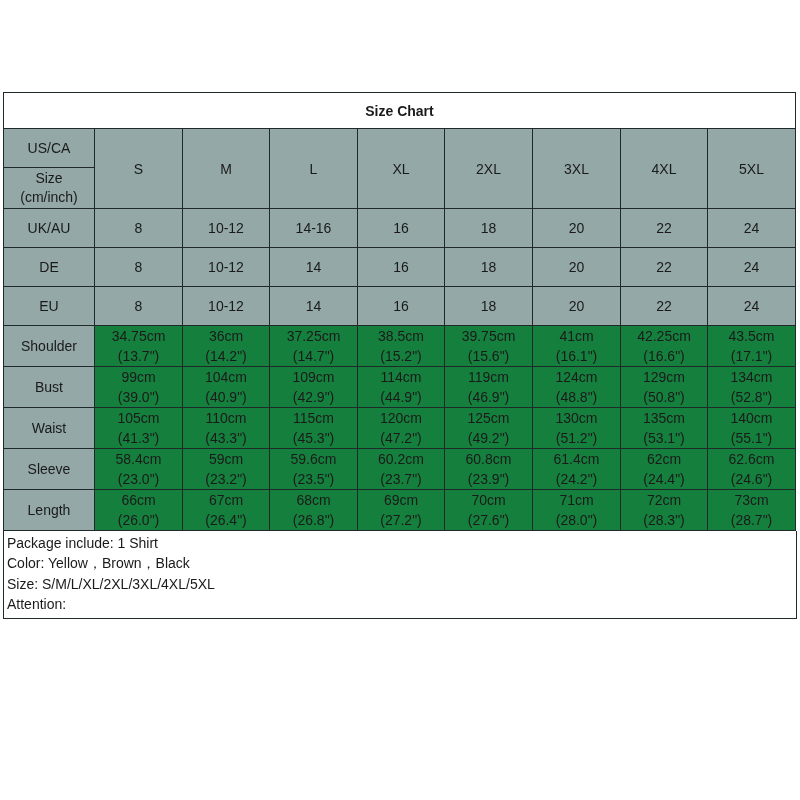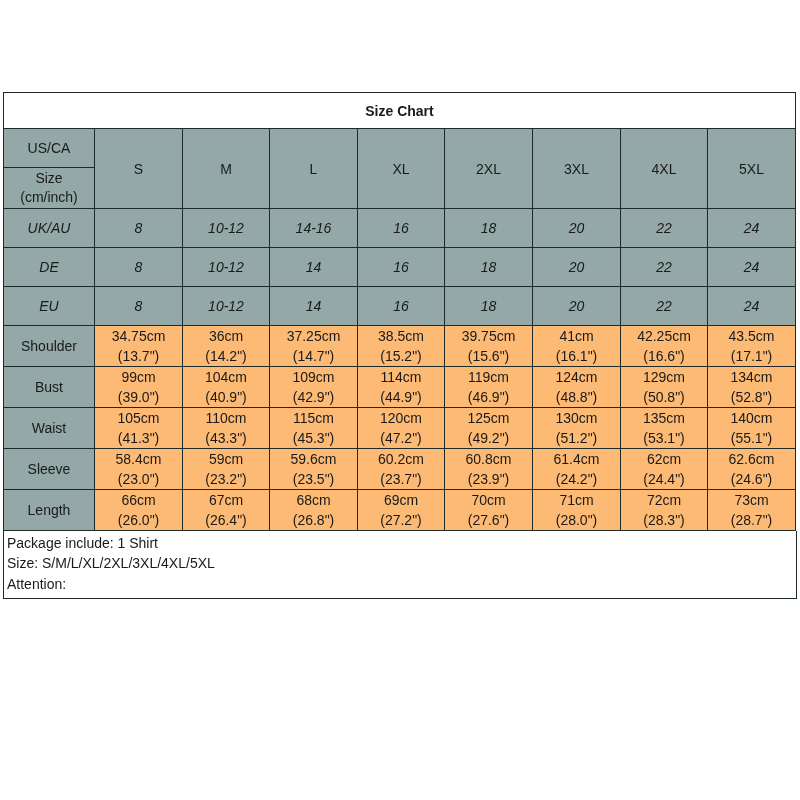--- a/index.html
+++ b/index.html
@@ -6,23 +6,23 @@
   body { width: 800px; height: 800px; position: relative; overflow: hidden;
          font-family: "Liberation Sans", sans-serif; color: #1a1a1a; }
   .sheet { position: absolute; left: 3px; top: 92px; width: 792px; }
   table { border-collapse: collapse; width: 792px; table-layout: fixed; }
   td { border: 1.5px solid #1e2a2a; text-align: center; vertical-align: middle;
        font-size: 14px; padding: 0; line-height: 20px; }
   .title-row td { height: 35px; background: #ffffff; font-size: 14px; font-weight: bold; }
   .gray { background: #93a8a7; text-align: center; }
   .hdr-top { height: 38px; }
   .hdr-bot { height: 40px; line-height: 19px; }
-  .sys-row td { height: 38px; font-style: italic; }
+  .sys-row td { height: 38px; }
   .meas-row td { height: 39px; line-height: 20px; }
-  .meas-row td.val { background: #fdba74; }
+  .meas-row td.val { background: #15803d; }
   .notes { border: 1.5px solid #1e2a2a; border-top: none; width: 789px;
            padding: 2px 0 4px 3px; font-size: 14px; line-height: 20.3px; }
   .notes div { white-space: pre-wrap; }
 </style>
 </head>
 <body>
 
 <div class="sheet">
   <table>
     <colgroup>
@@ -263,16 +263,17 @@
       <td class="val">
             <div>73cm</div>
             <div>(28.7")</div>
           </td>
     </tr>
   </tbody>
     </table>
 
   <div class="notes">
     <div>Package include: 1 Shirt</div>
+    <div>Color: Yellow，Brown，Black</div>
     <div>Size: S/M/L/XL/2XL/3XL/4XL/5XL</div>
     <div>Attention:</div>
   </div>
 </div>
 
 </body></html>

